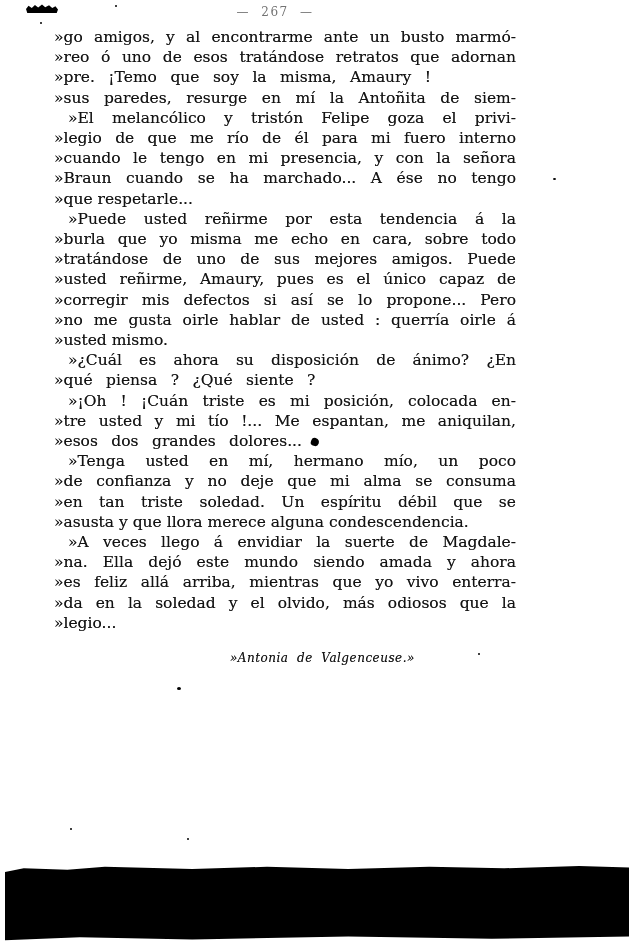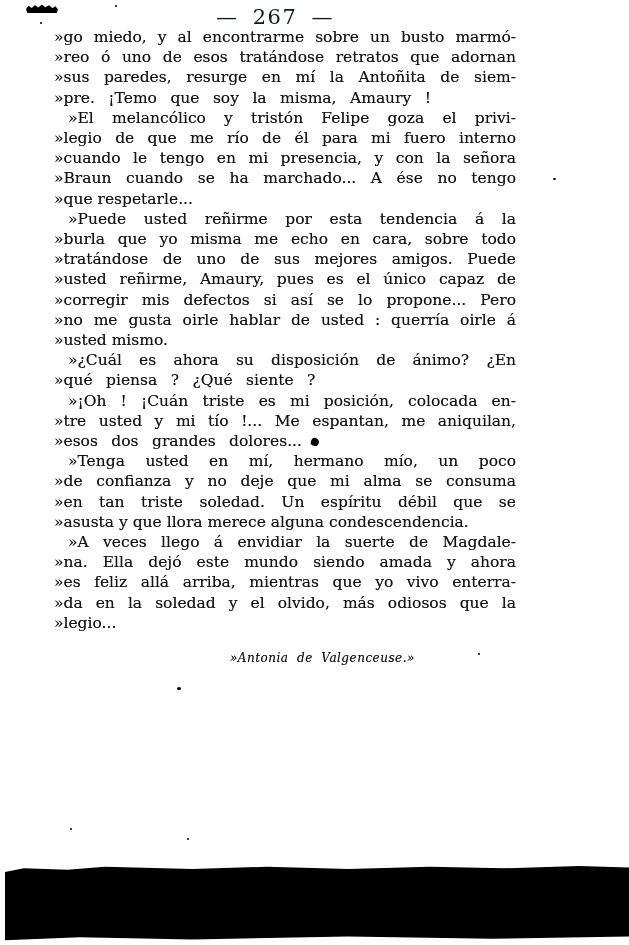--- a/index.html
+++ b/index.html
@@ -15,24 +15,24 @@
     overflow: hidden;
     font-family: "DejaVu Serif", serif;
     color: #131313;
   }
   .page-header {
     position: absolute;
     top: 5px;
     left: 44px;
     width: 462px;
     text-align: center;
-    font-size: 21px;
+    font-size: 12px;
     letter-spacing: 1.5px;
     word-spacing: 6px;
-    color: #0f172a;
+    color: #737373;
   }
   .text-block {
     position: absolute;
     top: 27px;
     left: 54px;
     width: 462px;
     font-size: 15.5px;
     line-height: 20.2px;
     text-shadow: 0 0 0.5px rgba(10,10,10,0.55);
   }
@@ -74,24 +74,24 @@
   }
 </style>
 </head>
 <body>
 
 <div class="page">
 
   <div class="page-header">— 267 —</div>
 
   <div class="text-block">
-    <div class="line">»go miedo, y al encontrarme sobre un busto marmó-</div>
+    <div class="line">»go amigos, y al encontrarme ante un busto marmó-</div>
     <div class="line">»reo ó uno de esos tratándose retratos que adornan</div>
+    <div class="line last spread">»pre. ¡Temo que soy la misma, Amaury !</div>
     <div class="line">»sus paredes, resurge en mí la Antoñita de siem-</div>
-    <div class="line last spread">»pre. ¡Temo que soy la misma, Amaury !</div>
     <div class="line indent">»El melancólico y tristón Felipe goza el privi-</div>
     <div class="line">»legio de que me río de él para mi fuero interno</div>
     <div class="line">»cuando le tengo en mi presencia, y con la señora</div>
     <div class="line">»Braun cuando se ha marchado... A ése no tengo</div>
     <div class="line last">»que respetarle...</div>
     <div class="line indent">»Puede usted reñirme por esta tendencia á la</div>
     <div class="line">»burla que yo misma me echo en cara, sobre todo</div>
     <div class="line">»tratándose de uno de sus mejores amigos. Puede</div>
     <div class="line">»usted reñirme, Amaury, pues es el único capaz de</div>
     <div class="line">»corregir mis defectos si así se lo propone... Pero</div>

